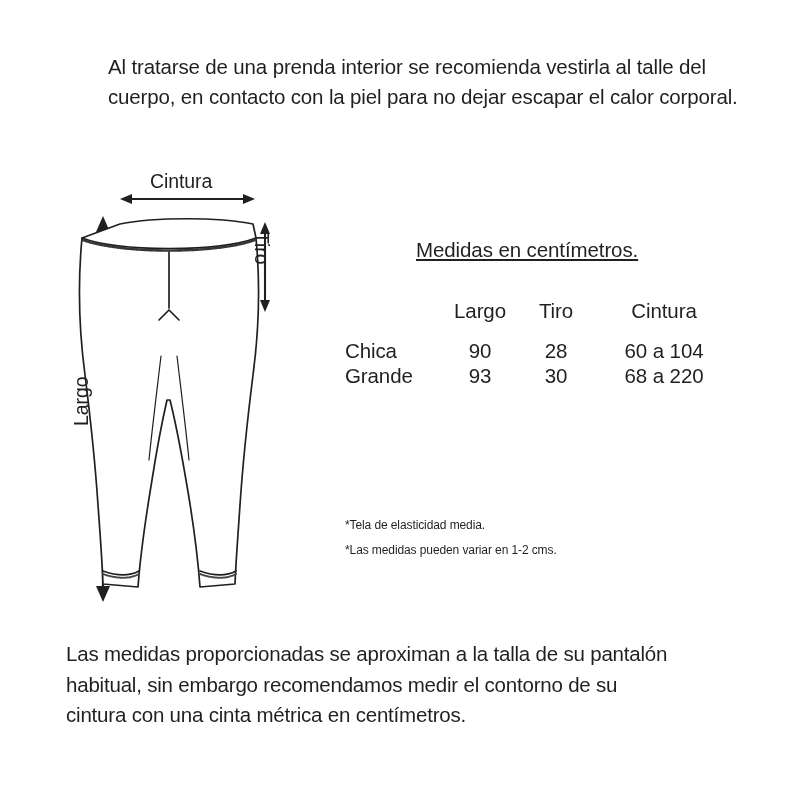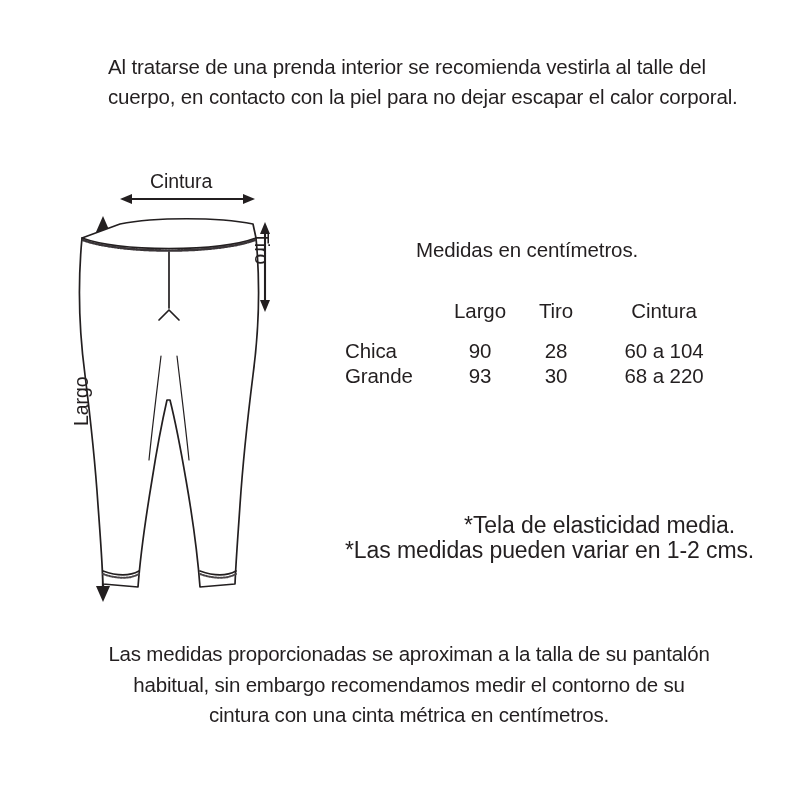--- a/index.html
+++ b/index.html
@@ -59,20 +59,21 @@
     transform: rotate(-90deg);
     transform-origin: left top;
   }
 
   
   #measure-title {
     left: 416px;
     top: 238px;
     font-size: 20.5px;
     letter-spacing: -0.1px;
+    text-decoration: underline;
   }
 
   #size-table {
     left: 345px;
     top: 298px;
     width: 390px;
     border-collapse: collapse;
     font-size: 20.5px;
     letter-spacing: -0.1px;
   }
@@ -87,36 +88,35 @@
   #size-table .col-largo  { width: 78px; text-align: center; }
   #size-table .col-tiro   { width: 74px; text-align: center; }
   #size-table .col-cint   { width: 142px; text-align: center; }
   #size-table thead th { padding-bottom: 15px; }
 
   
   #notes {
     left: 345px;
     top: 513px;
     width: 390px;
-    text-align: right;
-    font-size: 23px;
+    text-align: left;
+    font-size: 12px;
     line-height: 24.5px;
     letter-spacing: -0.1px;
   }
   #notes div { white-space: nowrap; }
 
   
   #footer-paragraph {
     left: 66px;
     top: 639px;
     width: 686px;
     font-size: 20.5px;
     line-height: 30.5px;
     letter-spacing: -0.2px;
-    text-align: center;
   }
   #footer-paragraph div { margin: 0; }
 </style>
 </head>
 <body>
 
 <div class="abs" id="intro-paragraph">Al tratarse de una prenda interior se recomienda vestirla al talle del cuerpo, en contacto con la piel para no dejar escapar el calor corporal.</div>
 
 <div class="abs" id="diagram">
 

